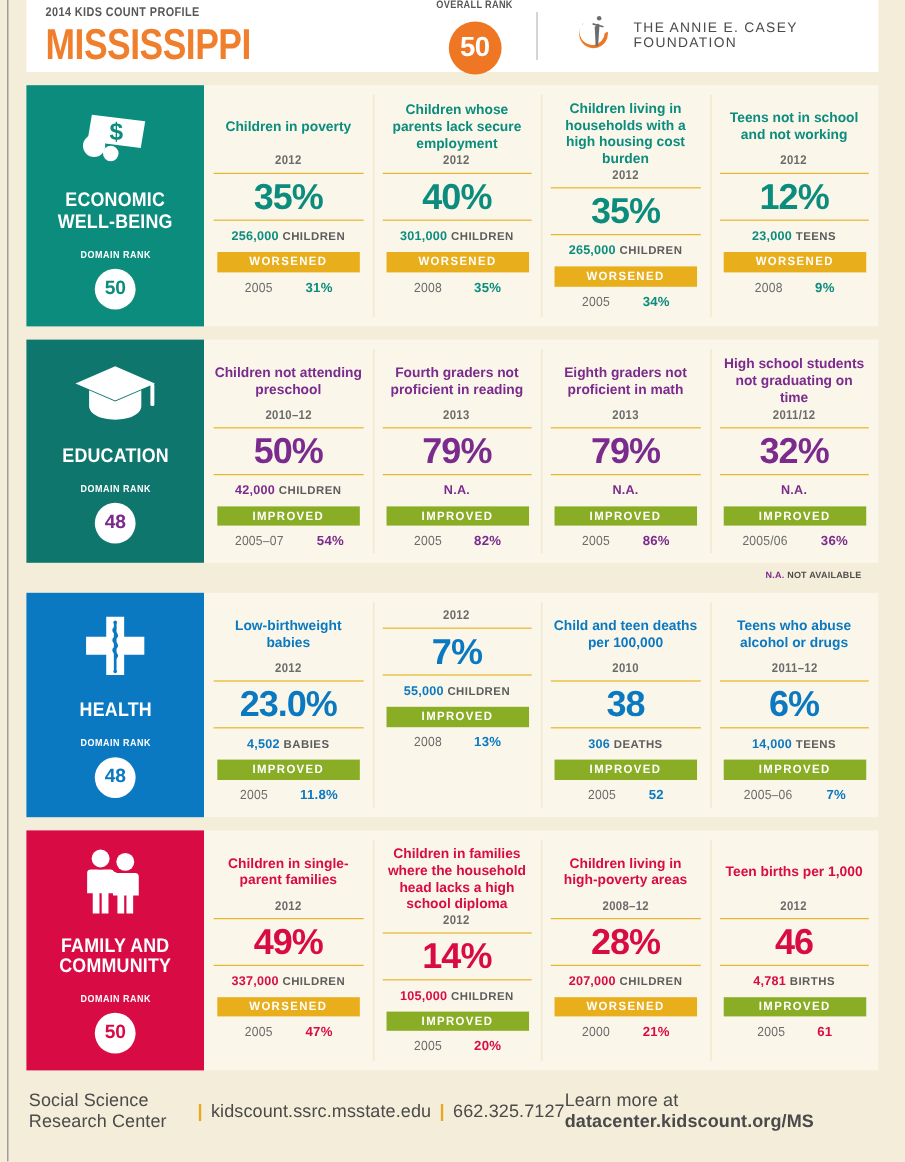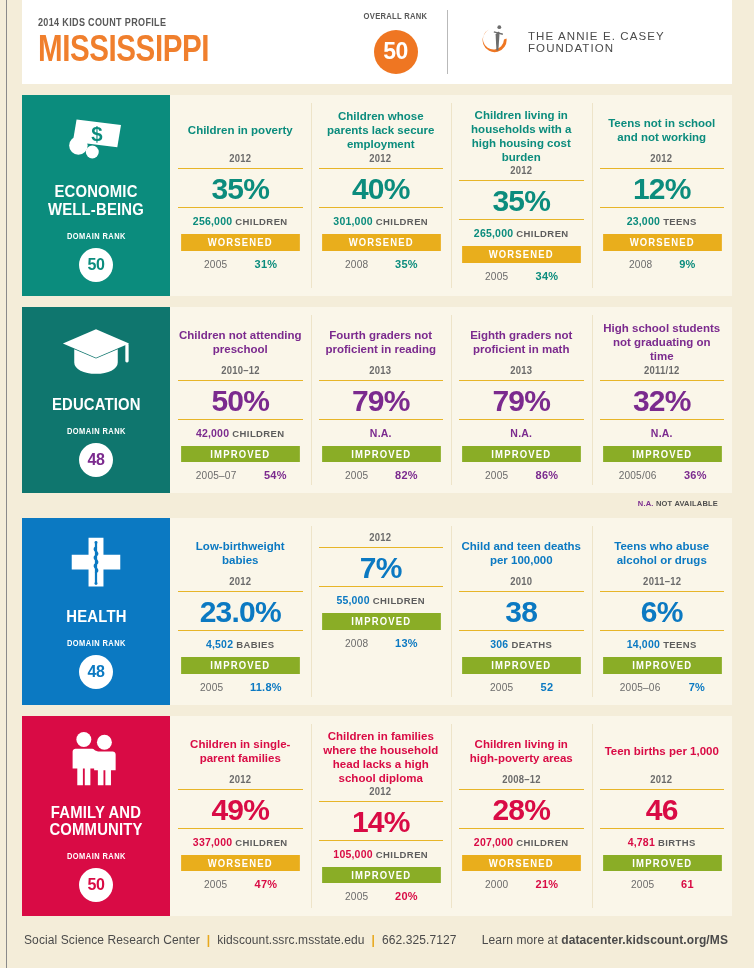--- a/index.html
+++ b/index.html
@@ -23,21 +23,21 @@
 
   .page {
     position: absolute;
     left: 22px; top: 0;
     width: 710px;
     height: 968px;
   }
 
   
   .header {
-    height: 84px;
+    height: 60px;
     background: #ffffff;
     display: flex;
     align-items: center;
     margin-bottom: 11px;
   }
   .header-left {
     flex: 0 0 425px;
     padding-left: 16px;
     display: flex;
     align-items: center;
@@ -253,21 +253,21 @@
     margin-bottom: 10px;
   }
   .na-note .na-abbr { color: #7b2c8f; }
   .na-note .na-rest { color: #4f4f4f; }
 
   
   .footer {
     display: flex;
     justify-content: space-between;
     align-items: center;
-    font-size: 12px;
+    font-size: 15px;
     color: #4a4a4a;
     padding: 6px 4px 0 2px;
     letter-spacing: 0.1px;
   }
   .footer-left { display: flex; align-items: center; gap: 7px; }
   .footer .sep { color: #e7a81e; font-weight: bold; }
   .footer b { font-weight: bold; }
 </style>
 </head>
 <body>

